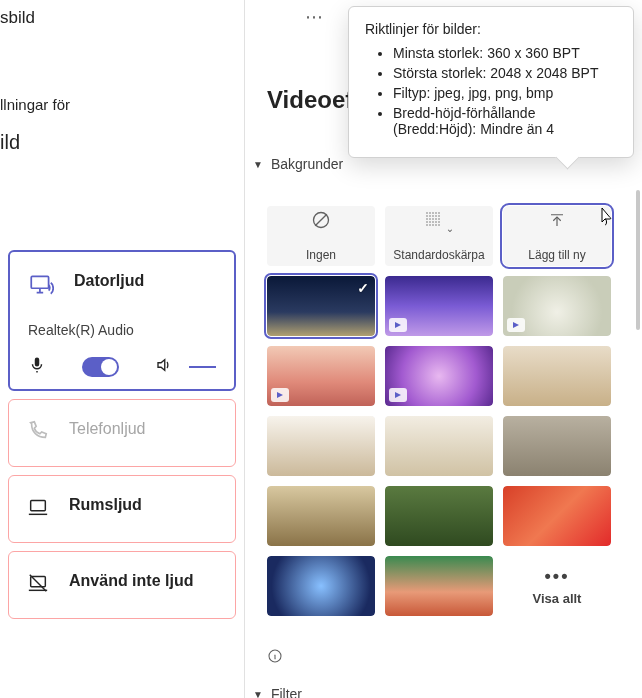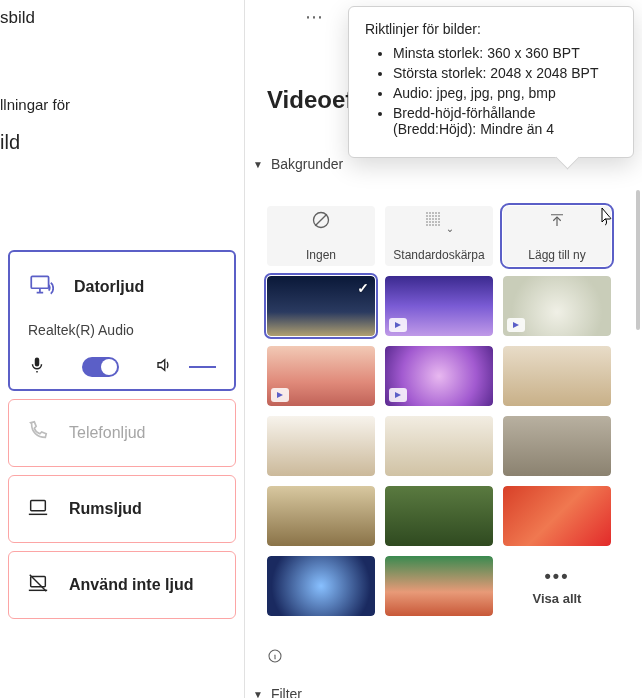--- a/index.html
+++ b/index.html
@@ -50,21 +50,21 @@
   .audio-card {
     border: 1px solid #fca5a5;
     border-radius: 6px;
     background: #fff;
   }
   .audio-card.selected {
     border: 2px solid #5b5fc7;
   }
   .audio-row {
     display: flex;
-    align-items: center;
+    align-items: flex-start;
     gap: 20px;
     padding: 20px 18px;
     font-size: 16px;
     font-weight: 600;
     color: #242424;
   }
   .audio-row.dim { color: #a6a6a6; font-weight: 400; }
   .audio-sub {
     padding: 0 12px 18px 18px;
     font-size: 14px;
@@ -467,21 +467,21 @@
   </div>
 
   <div class="scrollbar"></div>
 </div>
 
 <div class="tooltip">
   <h4>Riktlinjer för bilder:</h4>
   <ul>
     <li>Minsta storlek: 360 x 360 BPT</li>
     <li>Största storlek: 2048 x 2048 BPT</li>
-    <li>Audio: jpeg, jpg, png, bmp</li>
+    <li>Filtyp: jpeg, jpg, png, bmp</li>
     <li>Bredd-höjd-förhållande (Bredd:Höjd): Mindre än 4</li>
   </ul>
 </div>
 
 <div class="cursor">
   <svg width="20" height="22" viewBox="0 0 20 22">
       <path d="M6 2v14l3-3h5c1 0 1-1 0-1.5L6 2z" fill="#fff" stroke="#000" stroke-width="1"></path>
       <path d="M9 13c2 0 2 6 0 6" fill="none" stroke="#000"></path>
     </svg>
 </div>

